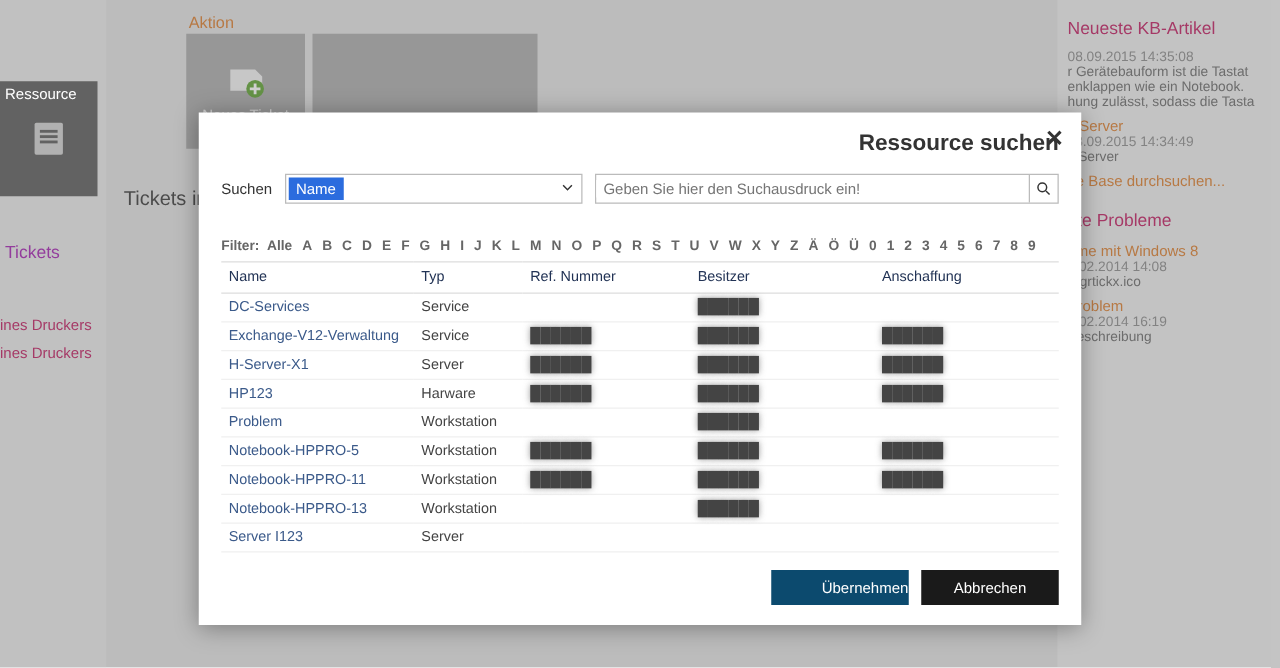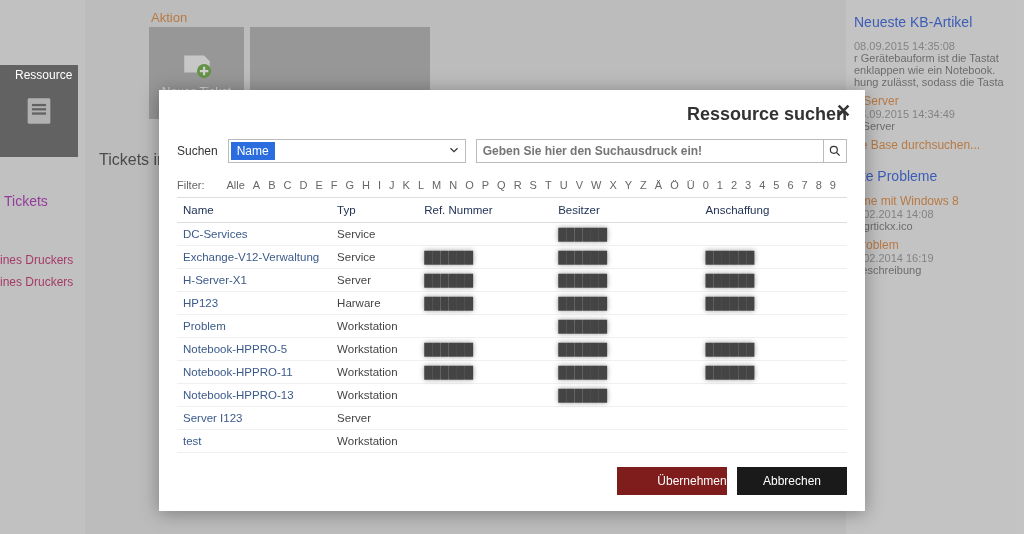--- a/index.html
+++ b/index.html
@@ -18,56 +18,56 @@
   .midcol { flex:1; padding: 10px 10px; position: relative; }
   .aktion-label { color:#d97a29; font-size:13px; margin-left: 56px; margin-bottom: 2px; }
   .tilebar { display:flex; gap:6px; margin-left: 54px; }
   .tile { width:95px; height:92px; background:#a8a8a8; display:flex; flex-direction:column; align-items:center; justify-content:center; color:#fff; font-size:12px; position:relative; }
   .tile.long { width:180px; }
   .tickets-hdr { margin-top: 32px; font-size:16px; color:#333; margin-left: 4px;}
   .tickets-row { margin-top:10px; display:flex; font-size:12px; color:#666;}
 
   
   .rightcol { width: 178px; background: #ececec; padding: 14px 8px; font-size:12px; }
-  .rightcol h3 { font-size:14px; font-weight:normal; color:#1d4ed8; margin-bottom:10px;}
+  .rightcol h3 { font-size:14px; font-weight:normal; color:#be185d; margin-bottom:10px;}
   .rightcol .kb-title { color:#d97a29; display:block; margin-top:6px; }
   .rightcol .kb-meta { color:#888; font-size:11px; }
   .rightcol .kb-text { color:#666; font-size:11px; }
   .rightcol .sec-sep { height:16px; }
 
   
   .overlay { position:absolute; inset:0; background:rgba(120,120,120,0.35); display:flex; align-items:flex-start; justify-content:center; padding-top:90px;}
   .dialog { width: 706px; background:#fff; box-shadow:0 2px 18px rgba(0,0,0,0.35); padding: 14px 18px 16px 18px; position:relative; }
   .dialog .close { position:absolute; top:10px; right:14px; font-size:18px; color:#333; cursor:pointer; font-weight:bold;}
   .dialog h2 { font-size:18px; font-weight:bold; color:#333;text-align:right; }
   .searchrow { display:flex; align-items:center; gap:10px; margin-top:14px; }
   .searchrow label { font-size:12px; }
   .combo { flex:0 0 238px; height:24px; border:1px solid #bbb; display:flex; align-items:center; position:relative;}
   .combo .val { background:#2b6cde; color:#fff; padding:2px 6px; font-size:12px; margin-left:2px;}
   .combo .chev { position:absolute; right:4px; top:3px; }
   .expr { flex:1; height:24px; border:1px solid #bbb; display:flex; align-items:center; }
-  .expr input { border:none; outline:none; width:100%; padding:0 6px; font-size:12px; color:#666;font-weight:bold; }
+  .expr input { border:none; outline:none; width:100%; padding:0 6px; font-size:12px; color:#666; }
   .expr .mag { width:24px; height:22px; border-left:1px solid #bbb; display:flex; align-items:center; justify-content:center;}
 
-  .filterbar { margin-top:16px; font-size:11px; color:#666; display:flex; flex-wrap:nowrap; gap:16px; align-items:center; }
+  .filterbar { margin-top:28px; font-size:11px; color:#666; display:flex; flex-wrap:nowrap; gap:0; align-items:center;font-weight:bold; }
   .filterbar .flabel { margin-right:2px; }
   .filterbar .fitem { padding:0 4px; cursor:pointer; white-space:nowrap; }
 
   table.grid { width:100%; border-collapse:collapse; margin-top:6px; font-size:11.5px; }
   table.grid th { text-align:left; color:#235; font-weight:normal; padding:6px 6px; border-top:1px solid #ddd; border-bottom:1px solid #ddd; background:#fff; }
   table.grid td { padding:5px 6px; border-bottom:1px solid #f0f0f0; color:#444;}
   table.grid td.namecell { color:#3b5a8a; }
   .blur { color:transparent; text-shadow: 0 0 5px rgba(130,130,130,0.8); user-select:none;}
 
   .dlg-footer { display:flex; justify-content:flex-end; gap:10px; margin-top:14px;}
   .btn { height:28px; min-width:110px; display:flex; align-items:center; justify-content:center; font-size:12px; color:#fff; cursor:pointer; }
-  .btn.primary-dis { background:#7f1d1d;padding-left:40px; }
+  .btn.primary-dis { background:#0c4a6e;padding-left:40px; }
   .btn.secondary { background:#1a1a1a; }
 
-  .res-label { position:absolute; top:68px; left:15px; color:#fff; font-size:12px; z-index:1;}
+  .res-label { position:absolute; top:68px; left:4px; color:#fff; font-size:12px; z-index:1;}
 </style>
 </head>
 <body>
 
 <div class="page">
   <div class="leftcol">
     <div class="res-label">Ressource</div>
     <div class="res-tile">
       <svg width="34" height="34" viewBox="0 0 24 24">
           <rect x="4" y="3" width="16" height="18" rx="1" fill="#cfcfcf"></rect>
@@ -224,27 +224,20 @@
             <td class="blur">██████</td>
             <td></td>
           </tr>
           <tr>
             <td class="namecell">Server I123</td>
             <td>Server</td>
             <td></td>
             <td></td>
             <td></td>
           </tr>
-          <tr>
-            <td class="namecell">test</td>
-            <td>Workstation</td>
-            <td></td>
-            <td></td>
-            <td></td>
-          </tr>
         </tbody>
     </table>
 
     <div class="dlg-footer">
       <div class="btn primary-dis">Übernehmen</div>
       <div class="btn secondary">Abbrechen</div>
     </div>
   </div>
 </div>
 

